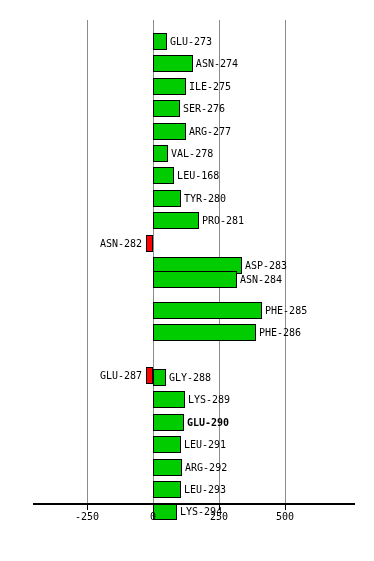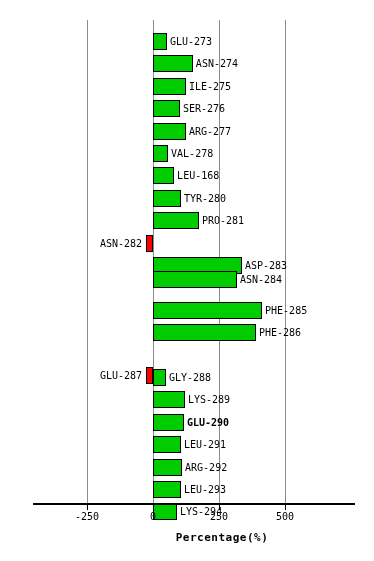--- a/index.html
+++ b/index.html
@@ -216,15 +216,14 @@
         <div class="tick-label" style="left: 87px;">-250</div>
         <div class="tick-mark" style="left: 153px;"></div>
         <div class="tick-label" style="left: 153px;">0</div>
         <div class="tick-mark" style="left: 219px;"></div>
         <div class="tick-label" style="left: 219px;">250</div>
         <div class="tick-mark" style="left: 285px;"></div>
         <div class="tick-label" style="left: 285px;">500</div>
       </div>
   </div>
 
-  <div class="axis-title">Percentage(%)</div>
 
 </div>
 
 </body></html>

